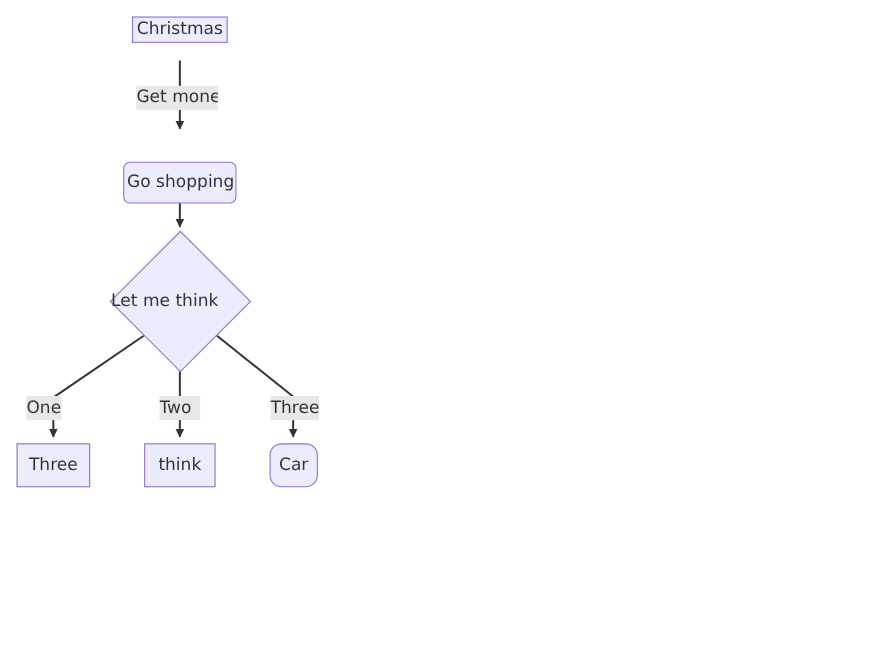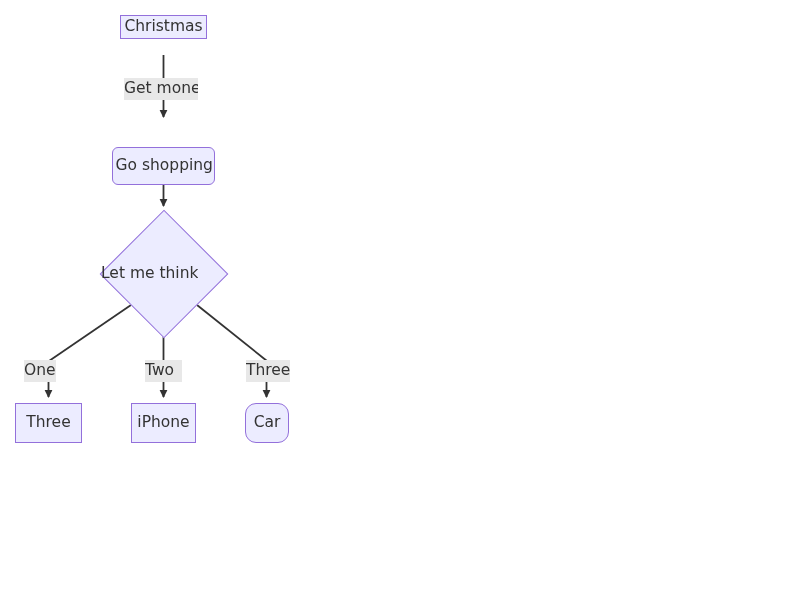--- a/index.html
+++ b/index.html
@@ -127,21 +127,21 @@
   <div class="diamond-wrap" style="left: 101px; top: 212px; width: 126px; height: 124px;">
     <div class="diamond-shape" style="width: 89px; height: 89px;"></div>
     <span class="diamond-label" style="max-width: 100px;">Let me think</span>
   </div>
 
   <div class="node" style="left: 15px; top: 403px; width: 67px; height: 40px;">
     <span class="node-label" style="max-width: 60px;">Three</span>
   </div>
 
   <div class="node" style="left: 131px; top: 403px; width: 65px; height: 40px;">
-    <span class="node-label" style="max-width: 58px;">iPhone</span>
+    <span class="node-label" style="max-width: 58px;">think</span>
   </div>
 
   <div class="node" style="left: 245px; top: 403px; width: 44px; height: 40px; border-radius: 11px;">
     <span class="node-label" style="max-width: 38px;">Car</span>
   </div>
 
   <div class="edge-label" style="left: 124px; top: 78px; width: 74px; height: 22px;">
     <span>Get money</span>
   </div>
 

